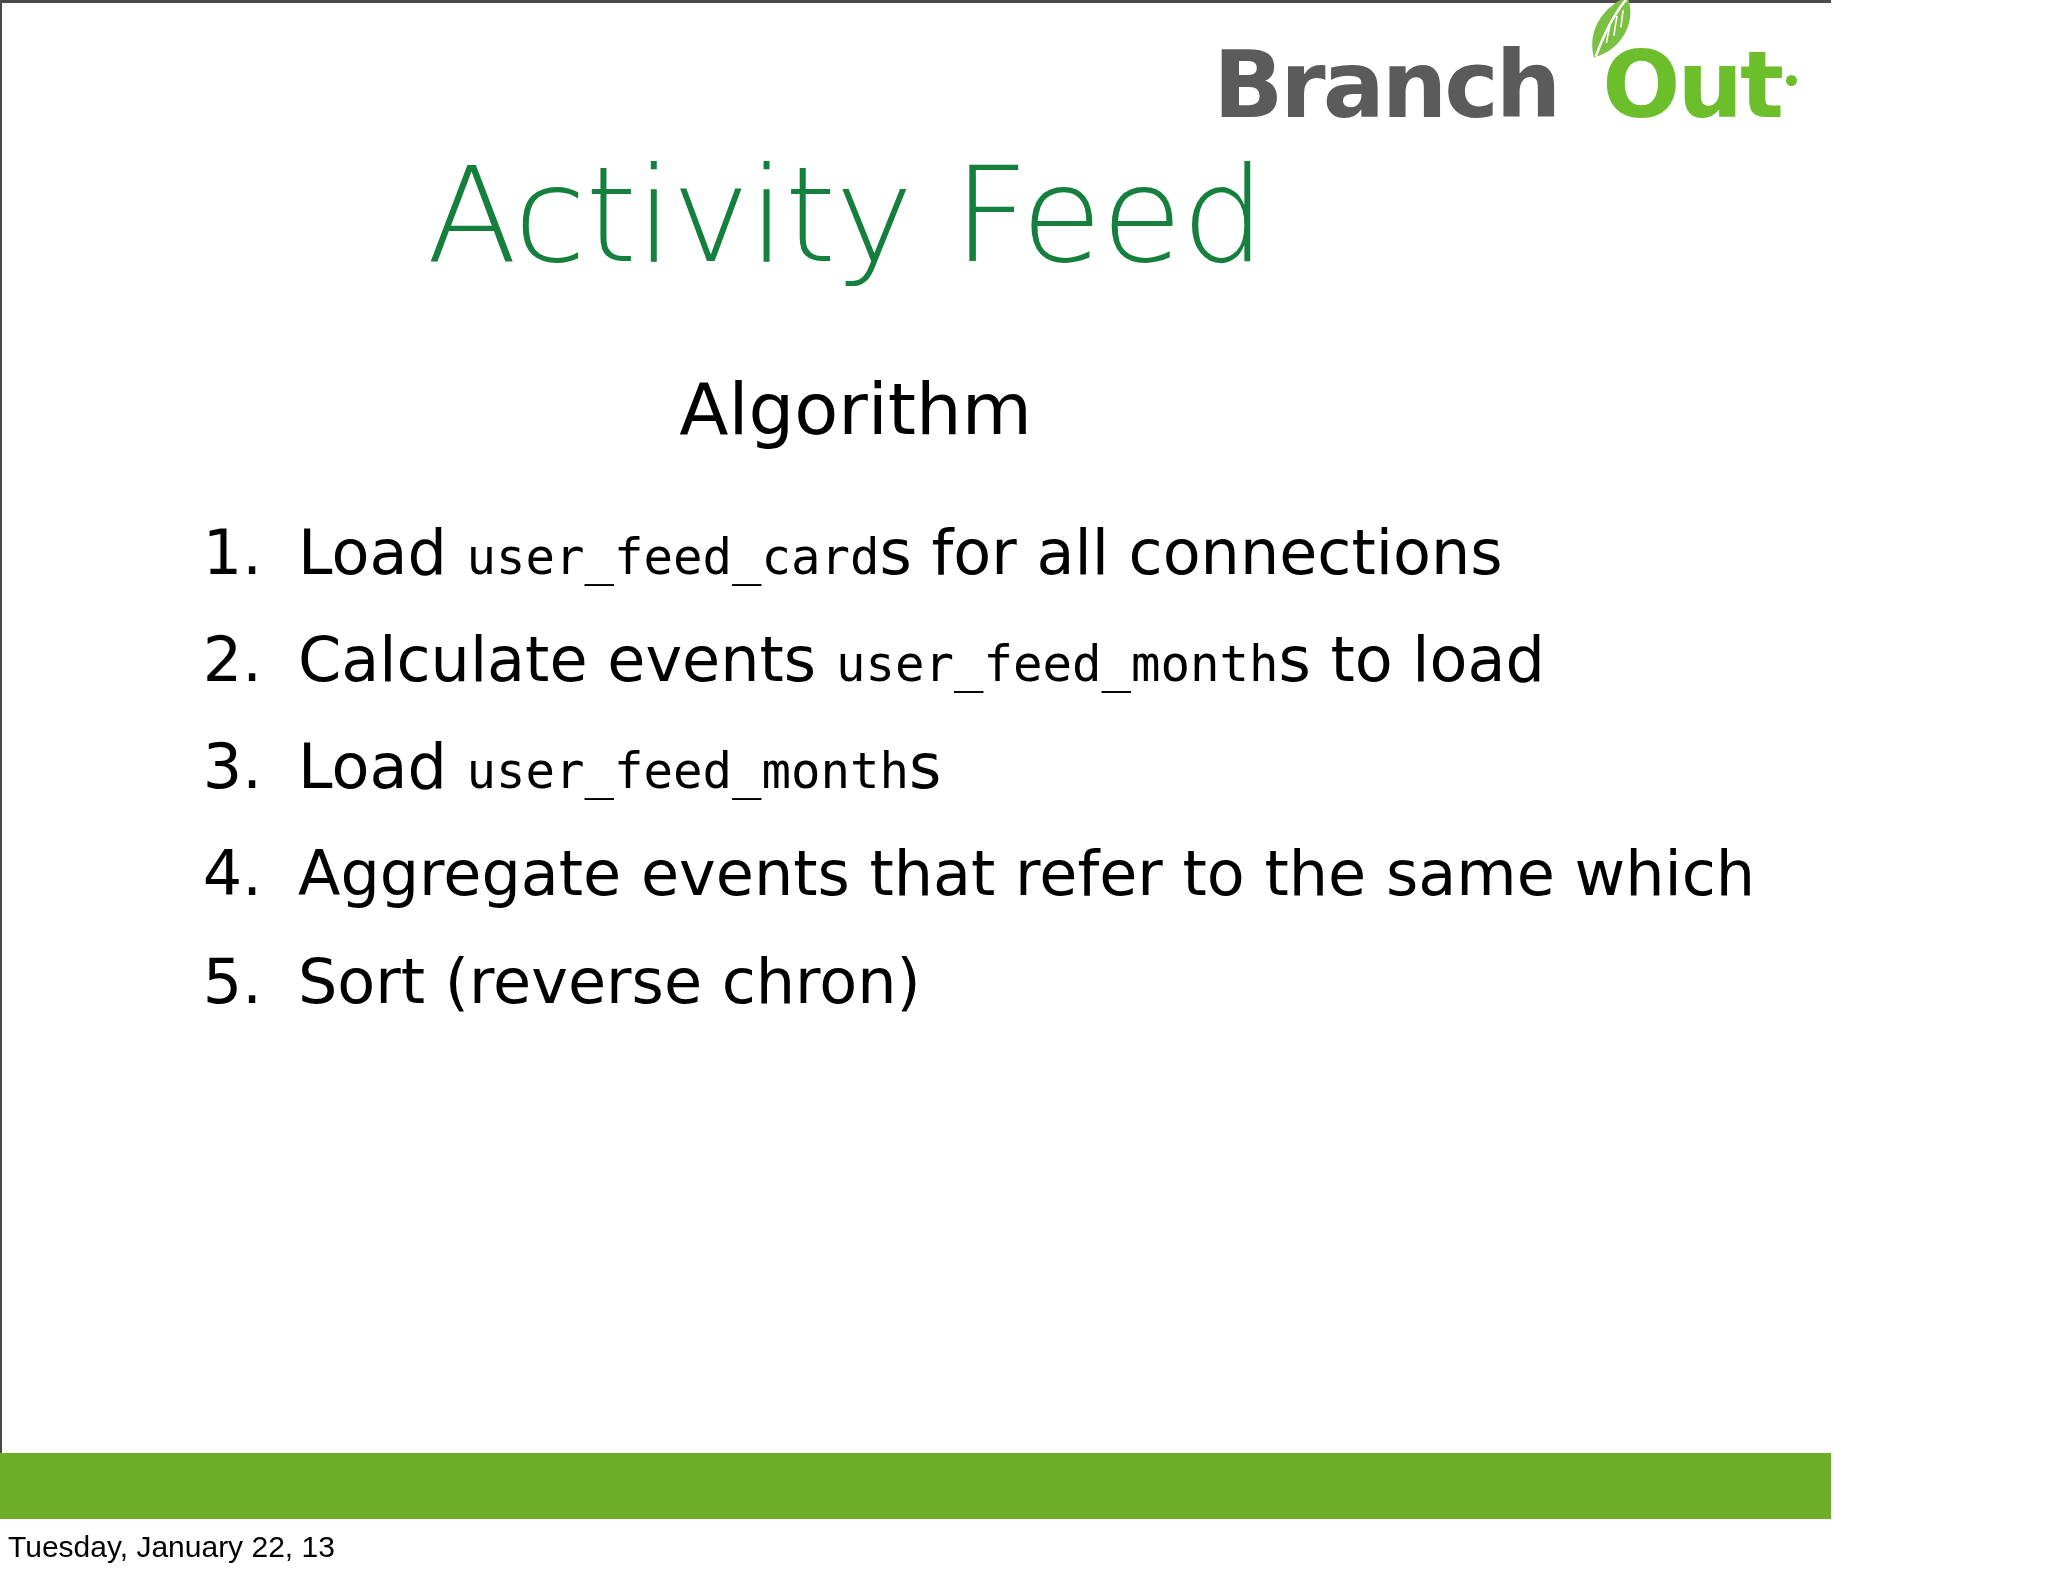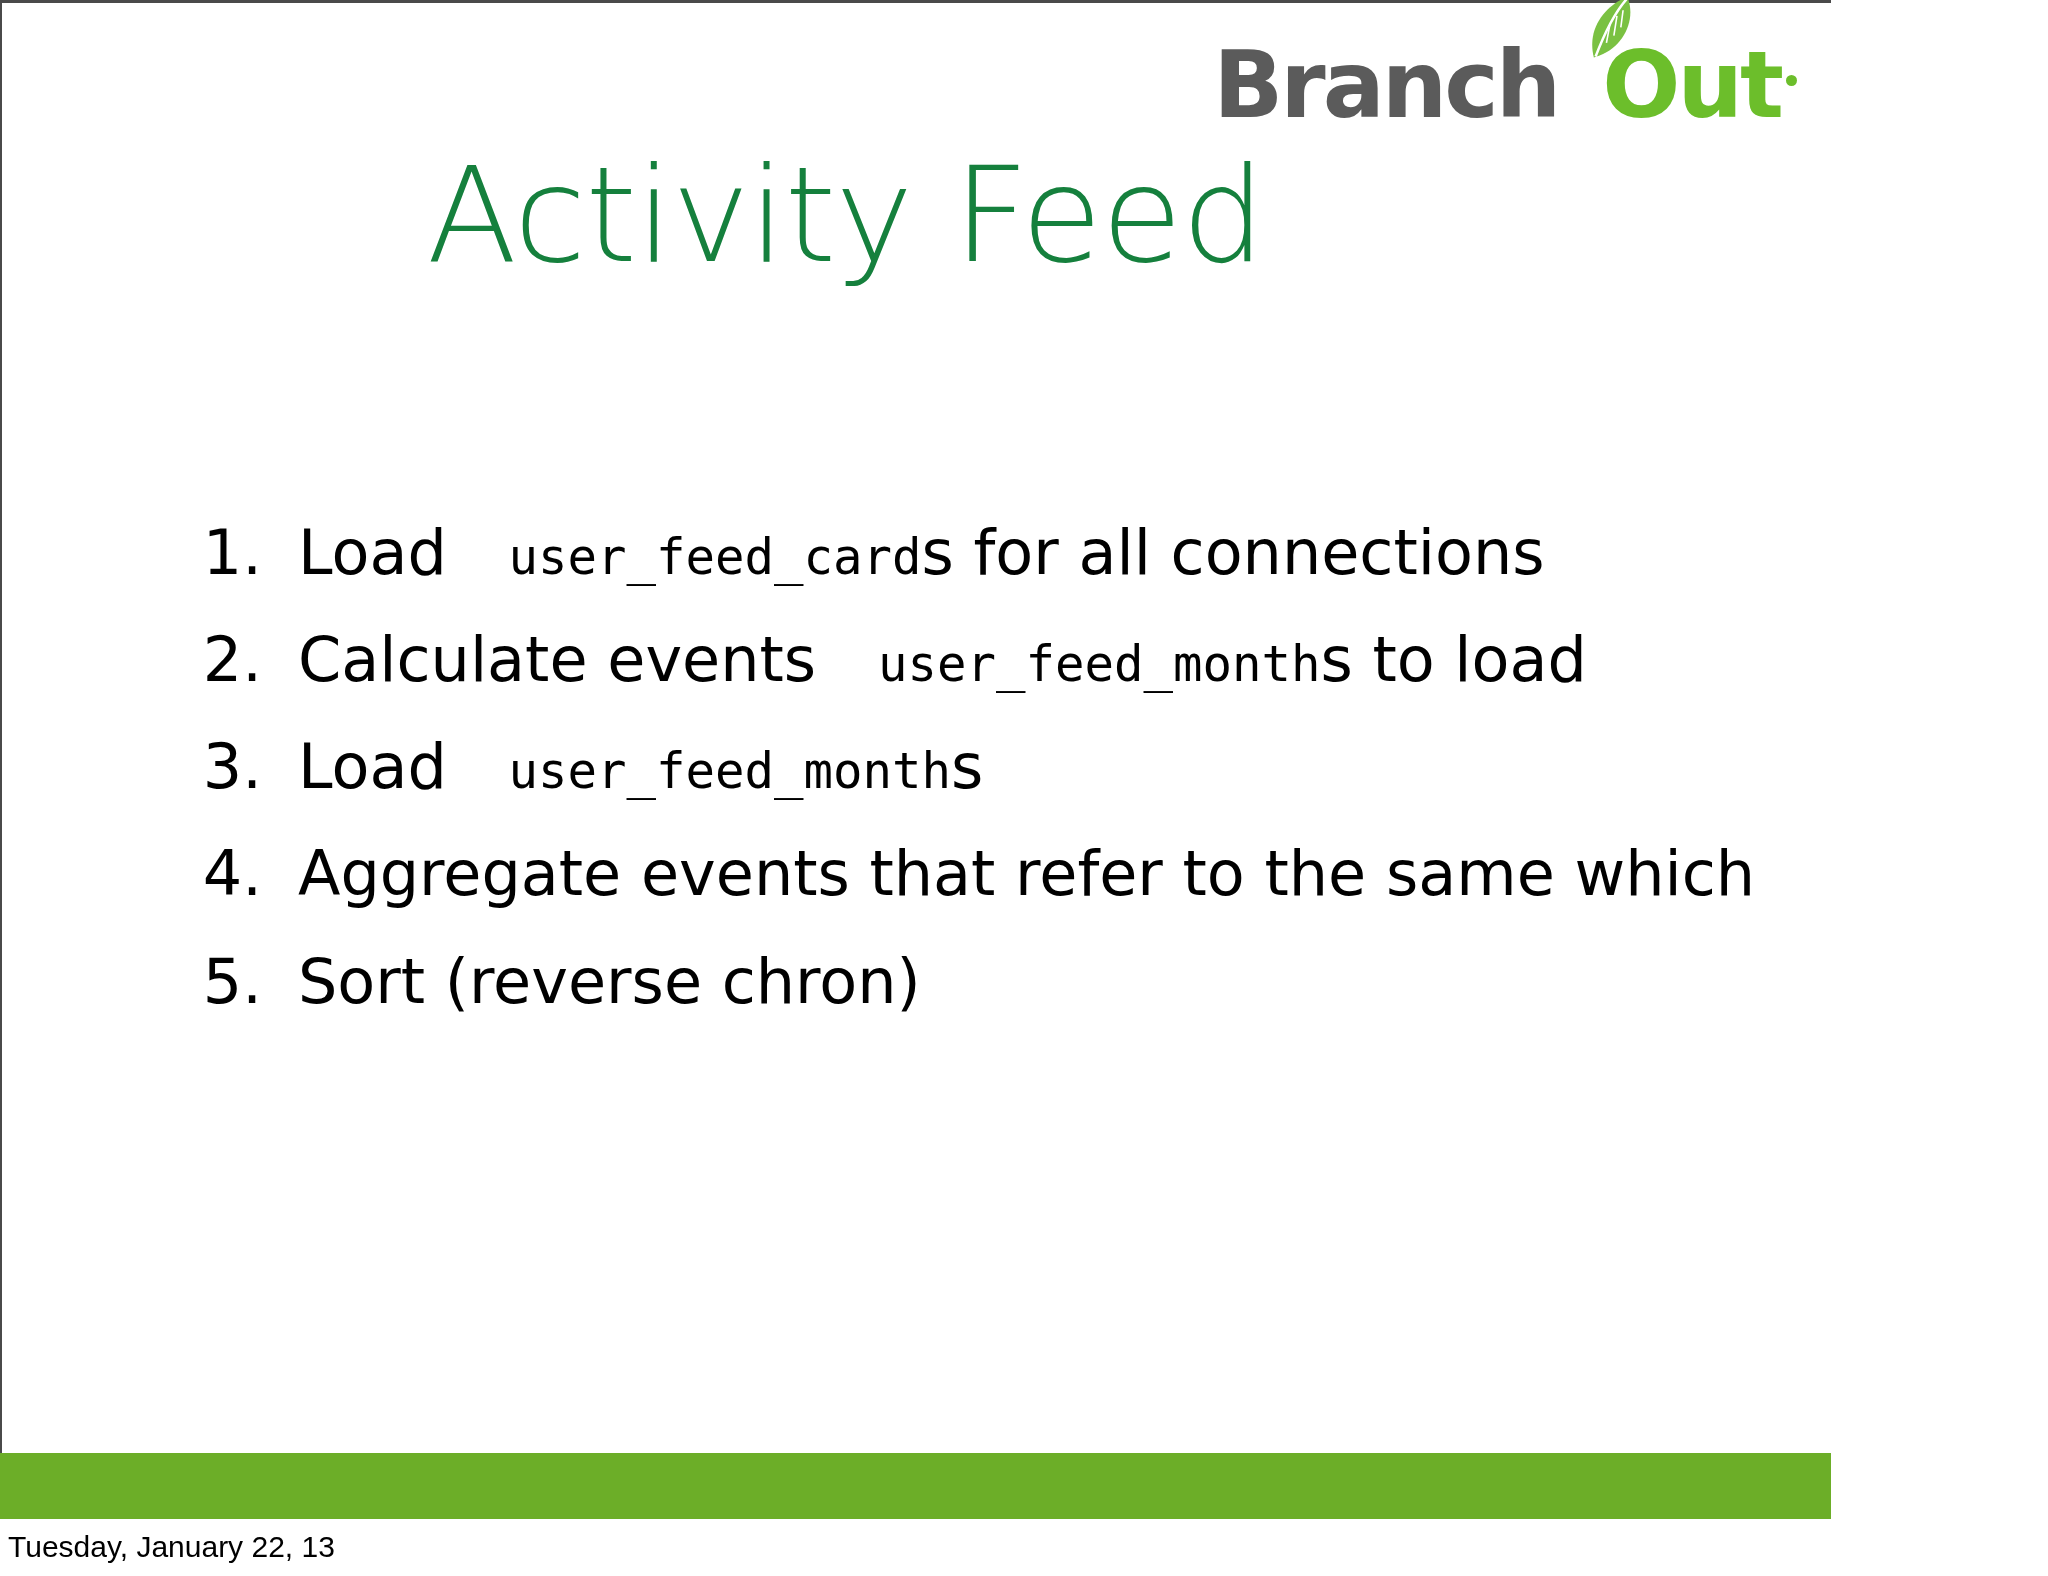--- a/index.html
+++ b/index.html
@@ -128,21 +128,20 @@
     font-size: 62px;
   }
   .step-text {
     flex: 1 1 auto;
     white-space: nowrap;
   }
   .code {
     font-family: "DejaVu Sans Mono", monospace;
     font-size: 49px;
     letter-spacing: 0;
-    margin-left: 42px;
   }
 
   
   .green-bar {
     position: absolute;
     left: 0;
     right: 0;
     top: 1453px;
     height: 66px;
     background: #6cae28;
@@ -171,20 +170,21 @@
         <path d="M2 40 C10 8 40 0 60 2 C58 26 34 44 8 41 Z" fill="#7ac142"></path>
         <path d="M4 40 C20 26 42 10 58 4" stroke="#ffffff" stroke-width="2.5" fill="none"></path>
         <path d="M20 33 L32 18 M30 30 L42 14 M40 26 L50 12" stroke="#ffffff" stroke-width="1.6" fill="none"></path>
       </svg>
       <span>Out</span>
     </span>
     <span class="logo-tm"></span>
   </div>
 
   <div class="title">Activity Feed</div>
+  <div class="subtitle">Algorithm</div>
 
   <div class="steps">
 
     <div class="step">
       <span class="step-num">1.</span>
       <span class="step-text"><span>Load </span><span class="code">user_feed_card</span><span>s for all connections</span></span>
     </div>
 
     <div class="step">
       <span class="step-num">2.</span>

